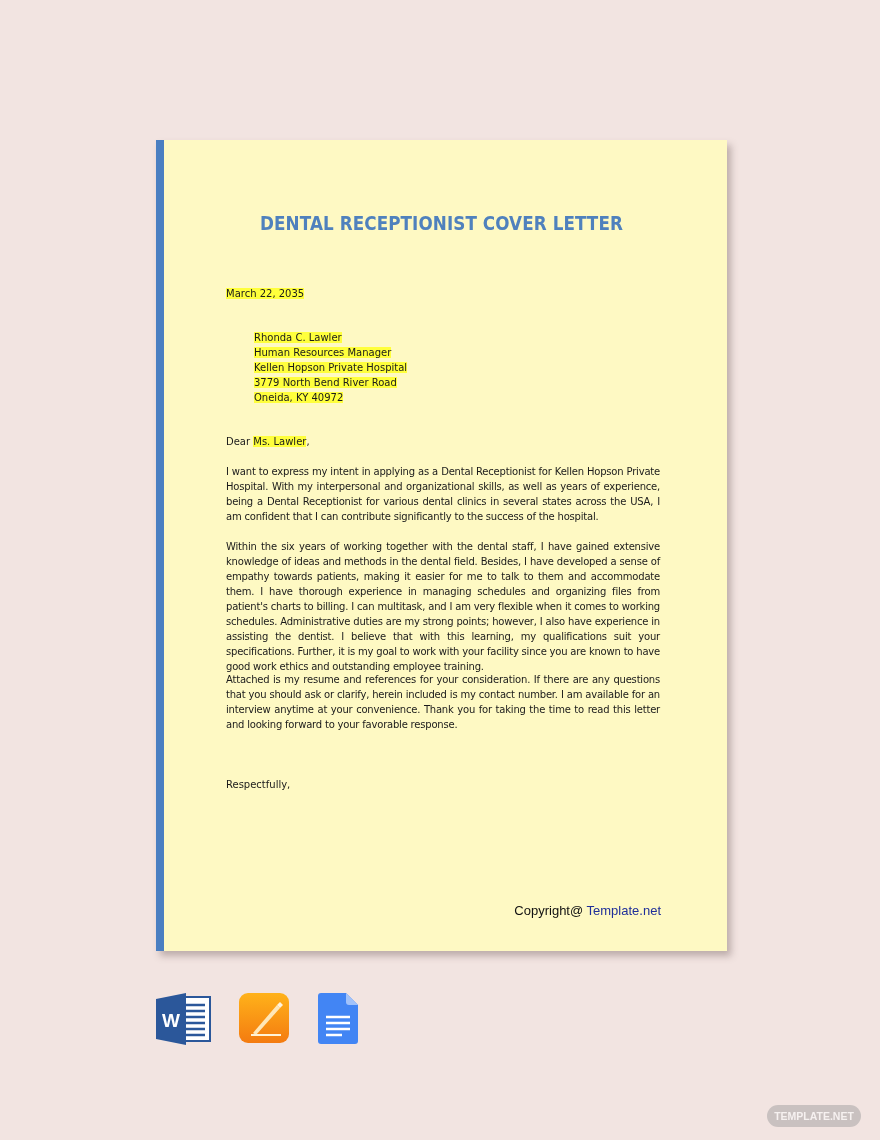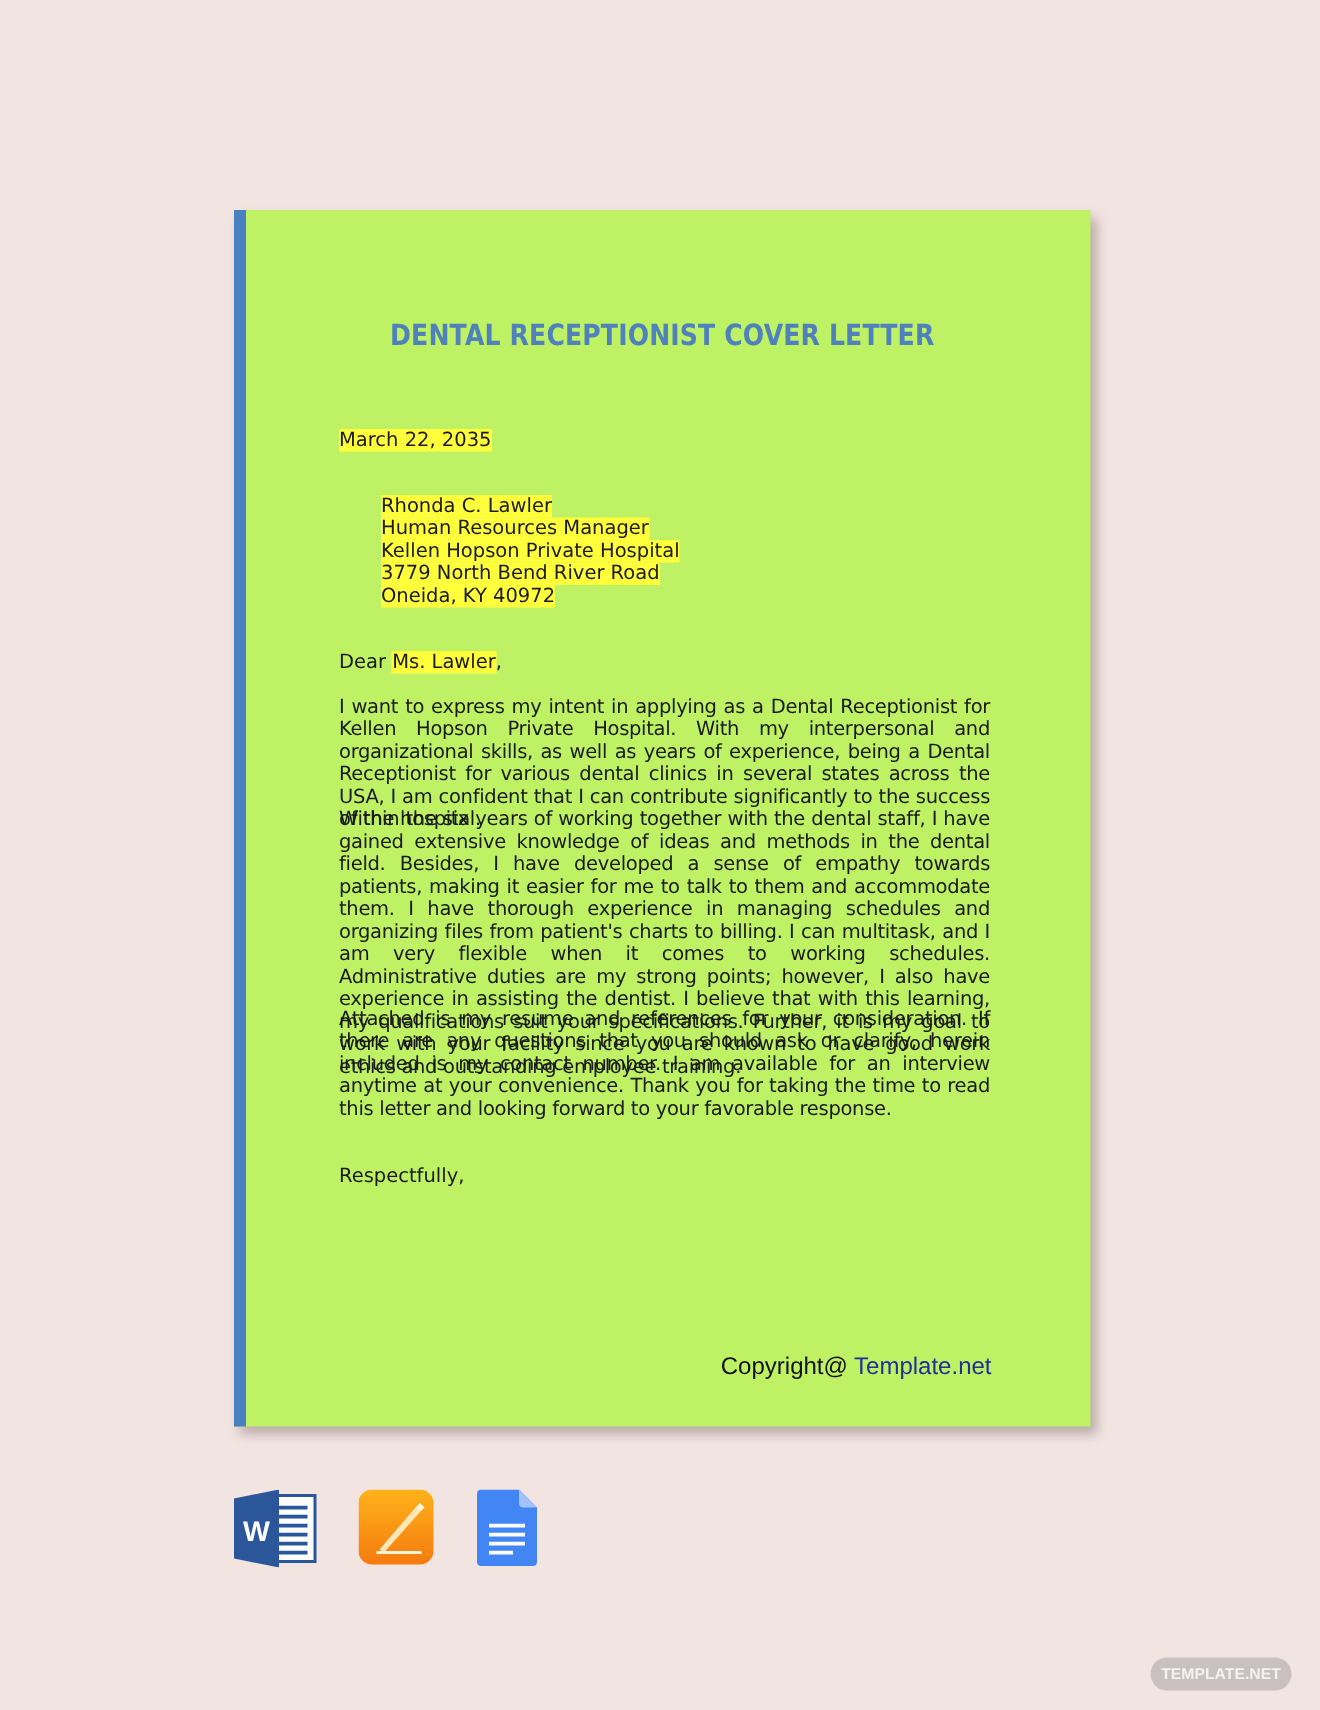--- a/index.html
+++ b/index.html
@@ -2,41 +2,41 @@
 <html><head>
 <meta charset="utf-8">
 <style>
   html, body { margin:0; padding:0; }
   body {
     width:880px; height:1140px; background:#f2e4e1; position:relative; overflow:hidden;
     font-family:"Liberation Sans", sans-serif;
   }
   .page {
     position:absolute; left:156px; top:140px; width:571px; height:811px;
-    background:#bef264;
+    background:#fef9c3;
     box-shadow: 4px 5px 7px rgba(90,70,70,0.35);
   }
   .page-bar {
     position:absolute; left:0; top:0; width:8px; height:100%; background:#4a7fc1;
   }
   .title {
     position:absolute; left:0; right:0; top:72px; text-align:center;
     color:#4f81bd; font-weight:bold; font-size:19.5px; letter-spacing:0.1px;
     font-family:"DejaVu Sans", sans-serif; transform:scaleX(0.86);
   }
   .body-text {
     position:absolute; left:70px; width:434px;
-    font-family:"DejaVu Sans", sans-serif; font-size:13px; color:#1a1a1a;
+    font-family:"DejaVu Sans", sans-serif; font-size:10px; color:#1a1a1a;
     line-height:15px;
   }
   .hl { background:#ffff3c; }
   .block-line { display:block; height:15px; white-space:nowrap; }
   .para { text-align:justify; text-align-last:left; letter-spacing:-0.2px; }
   .copyright {
-    position:absolute; right:66px; top:763px; font-size:16px; color:#111;
+    position:absolute; right:66px; top:763px; font-size:13px; color:#111;
     font-family:"Liberation Sans", sans-serif;
   }
   .copyright .link { color:#1f2f9a; }
   .icons { position:absolute; top:993px; left:156px; height:52px; }
   .icon { position:absolute; top:0; }
   .badge {
     position:absolute; left:767px; top:1105px; width:94px; height:22px; border-radius:11px;
     background:#c9c1c0; color:#f6f1f0; font-weight:bold; font-size:10.5px;
     text-align:center; line-height:22px; font-family:"Liberation Sans", sans-serif;
   }

